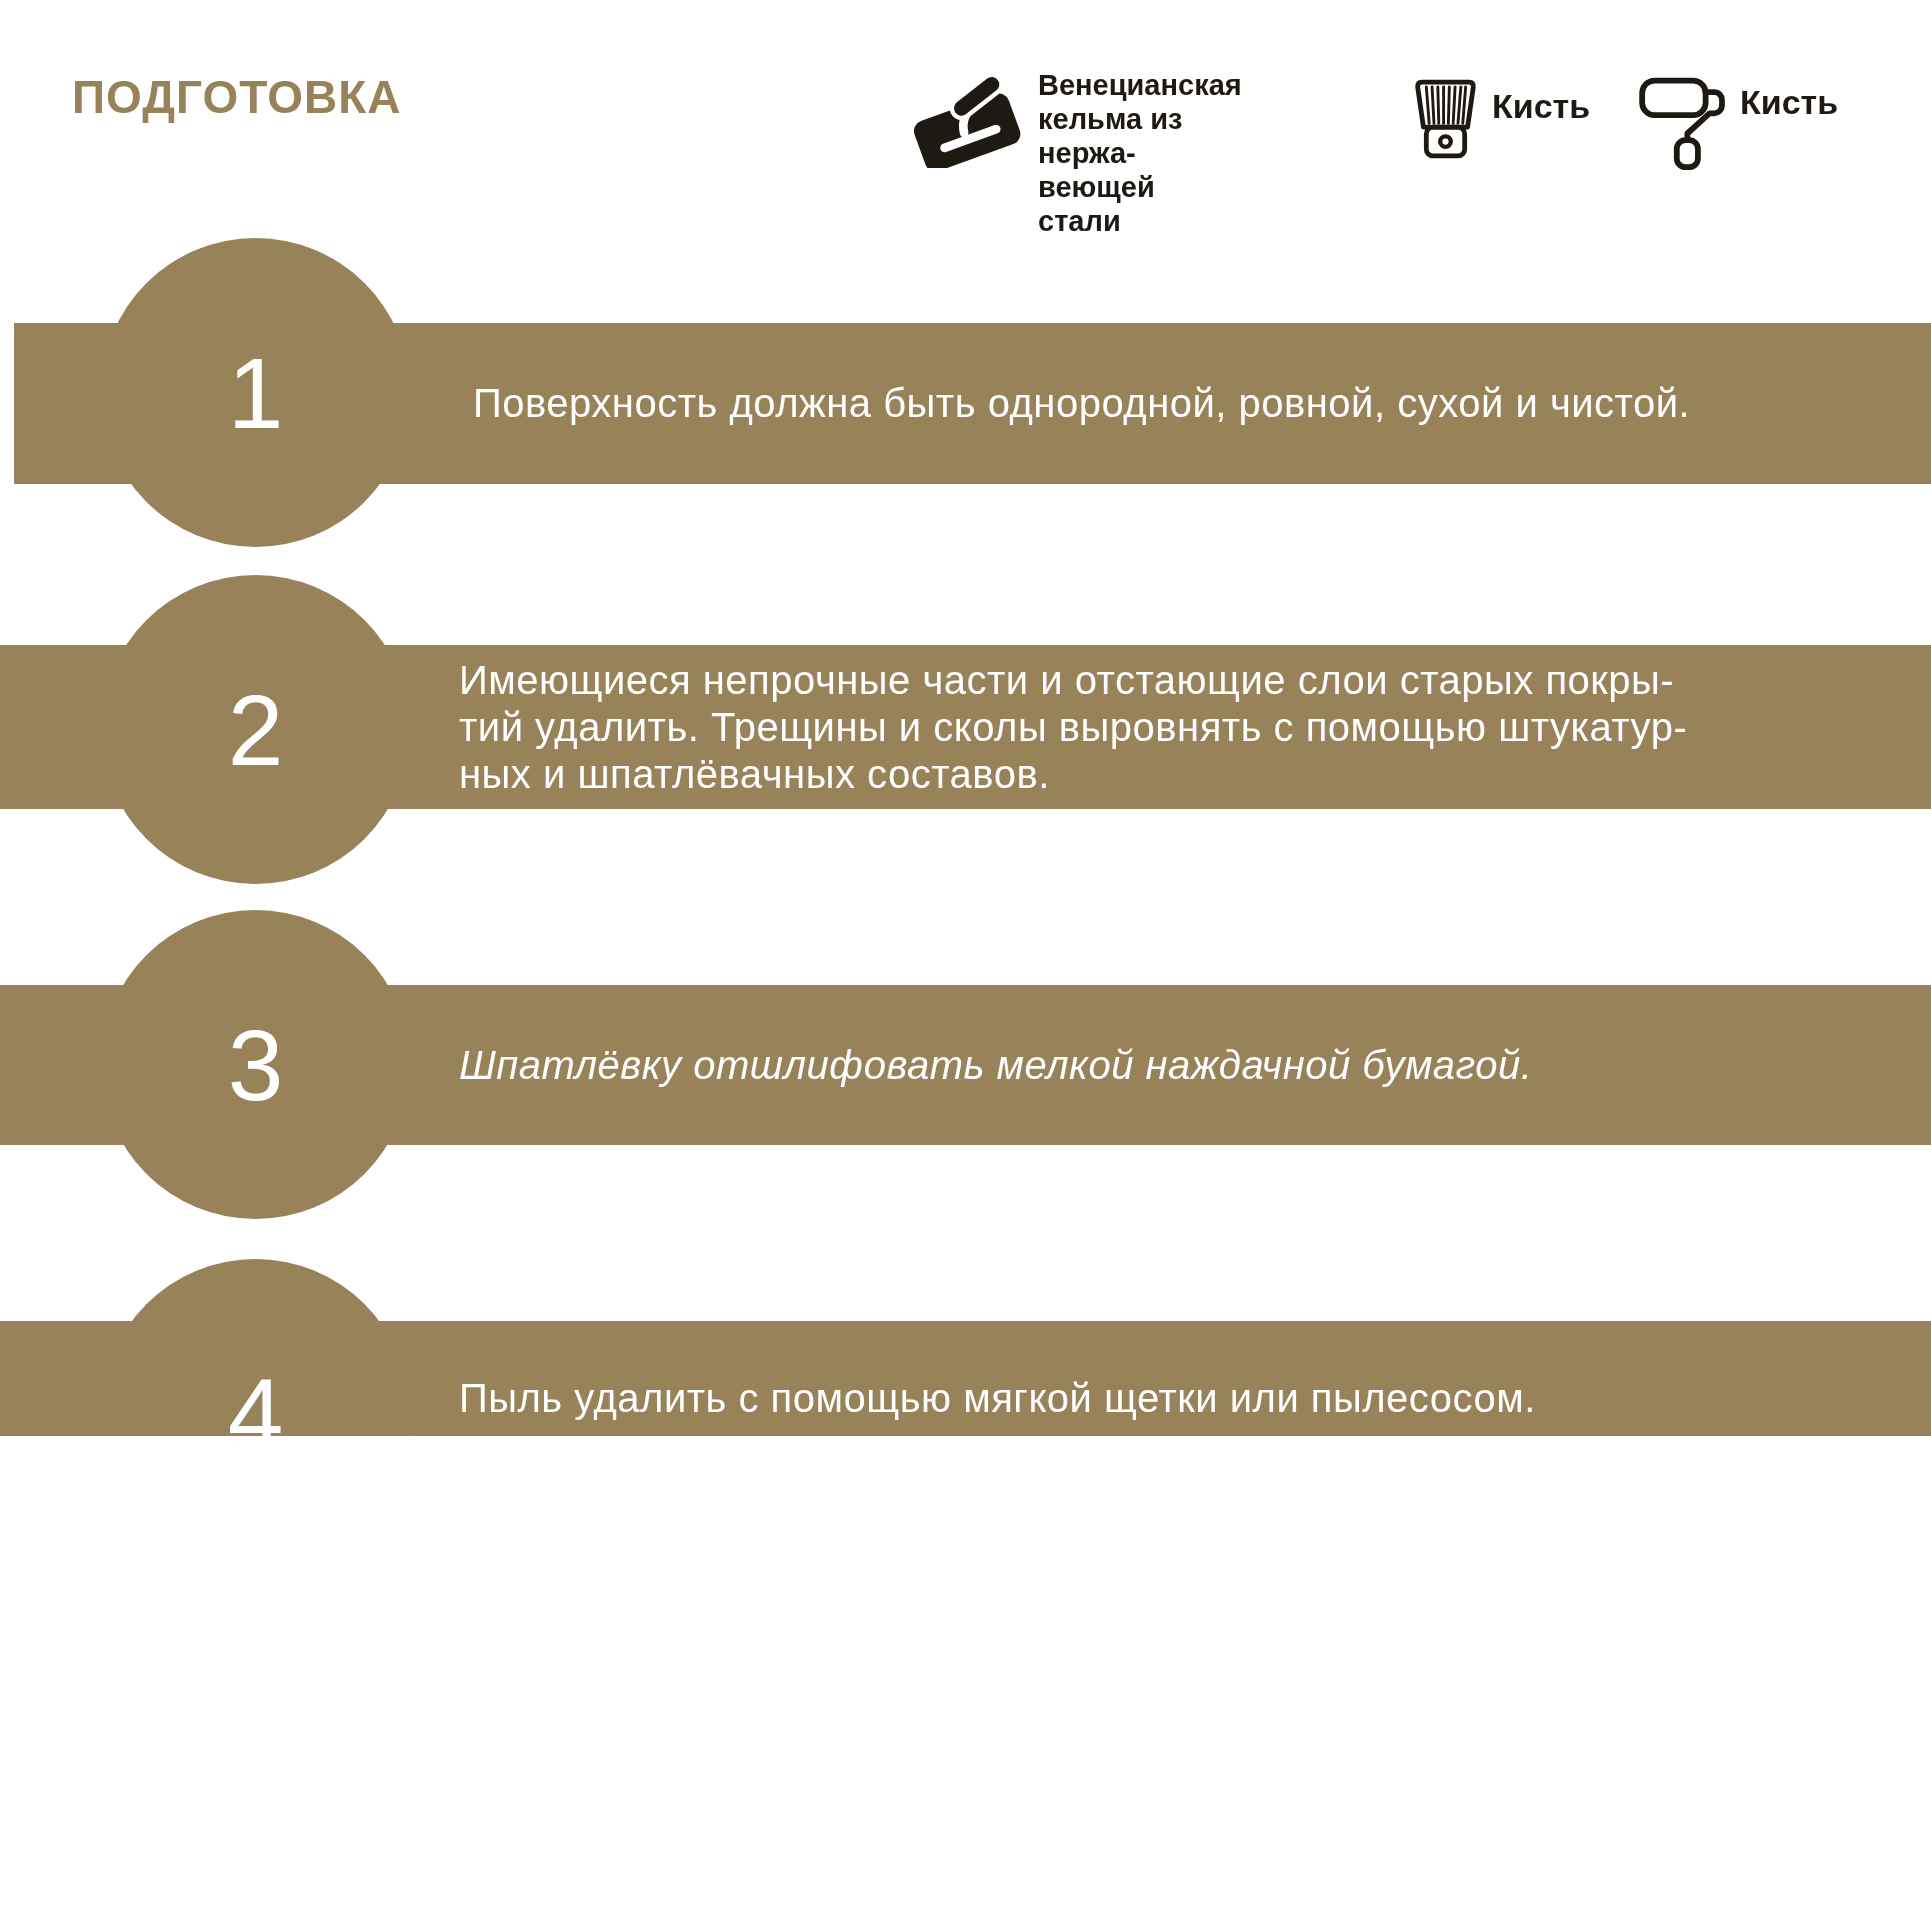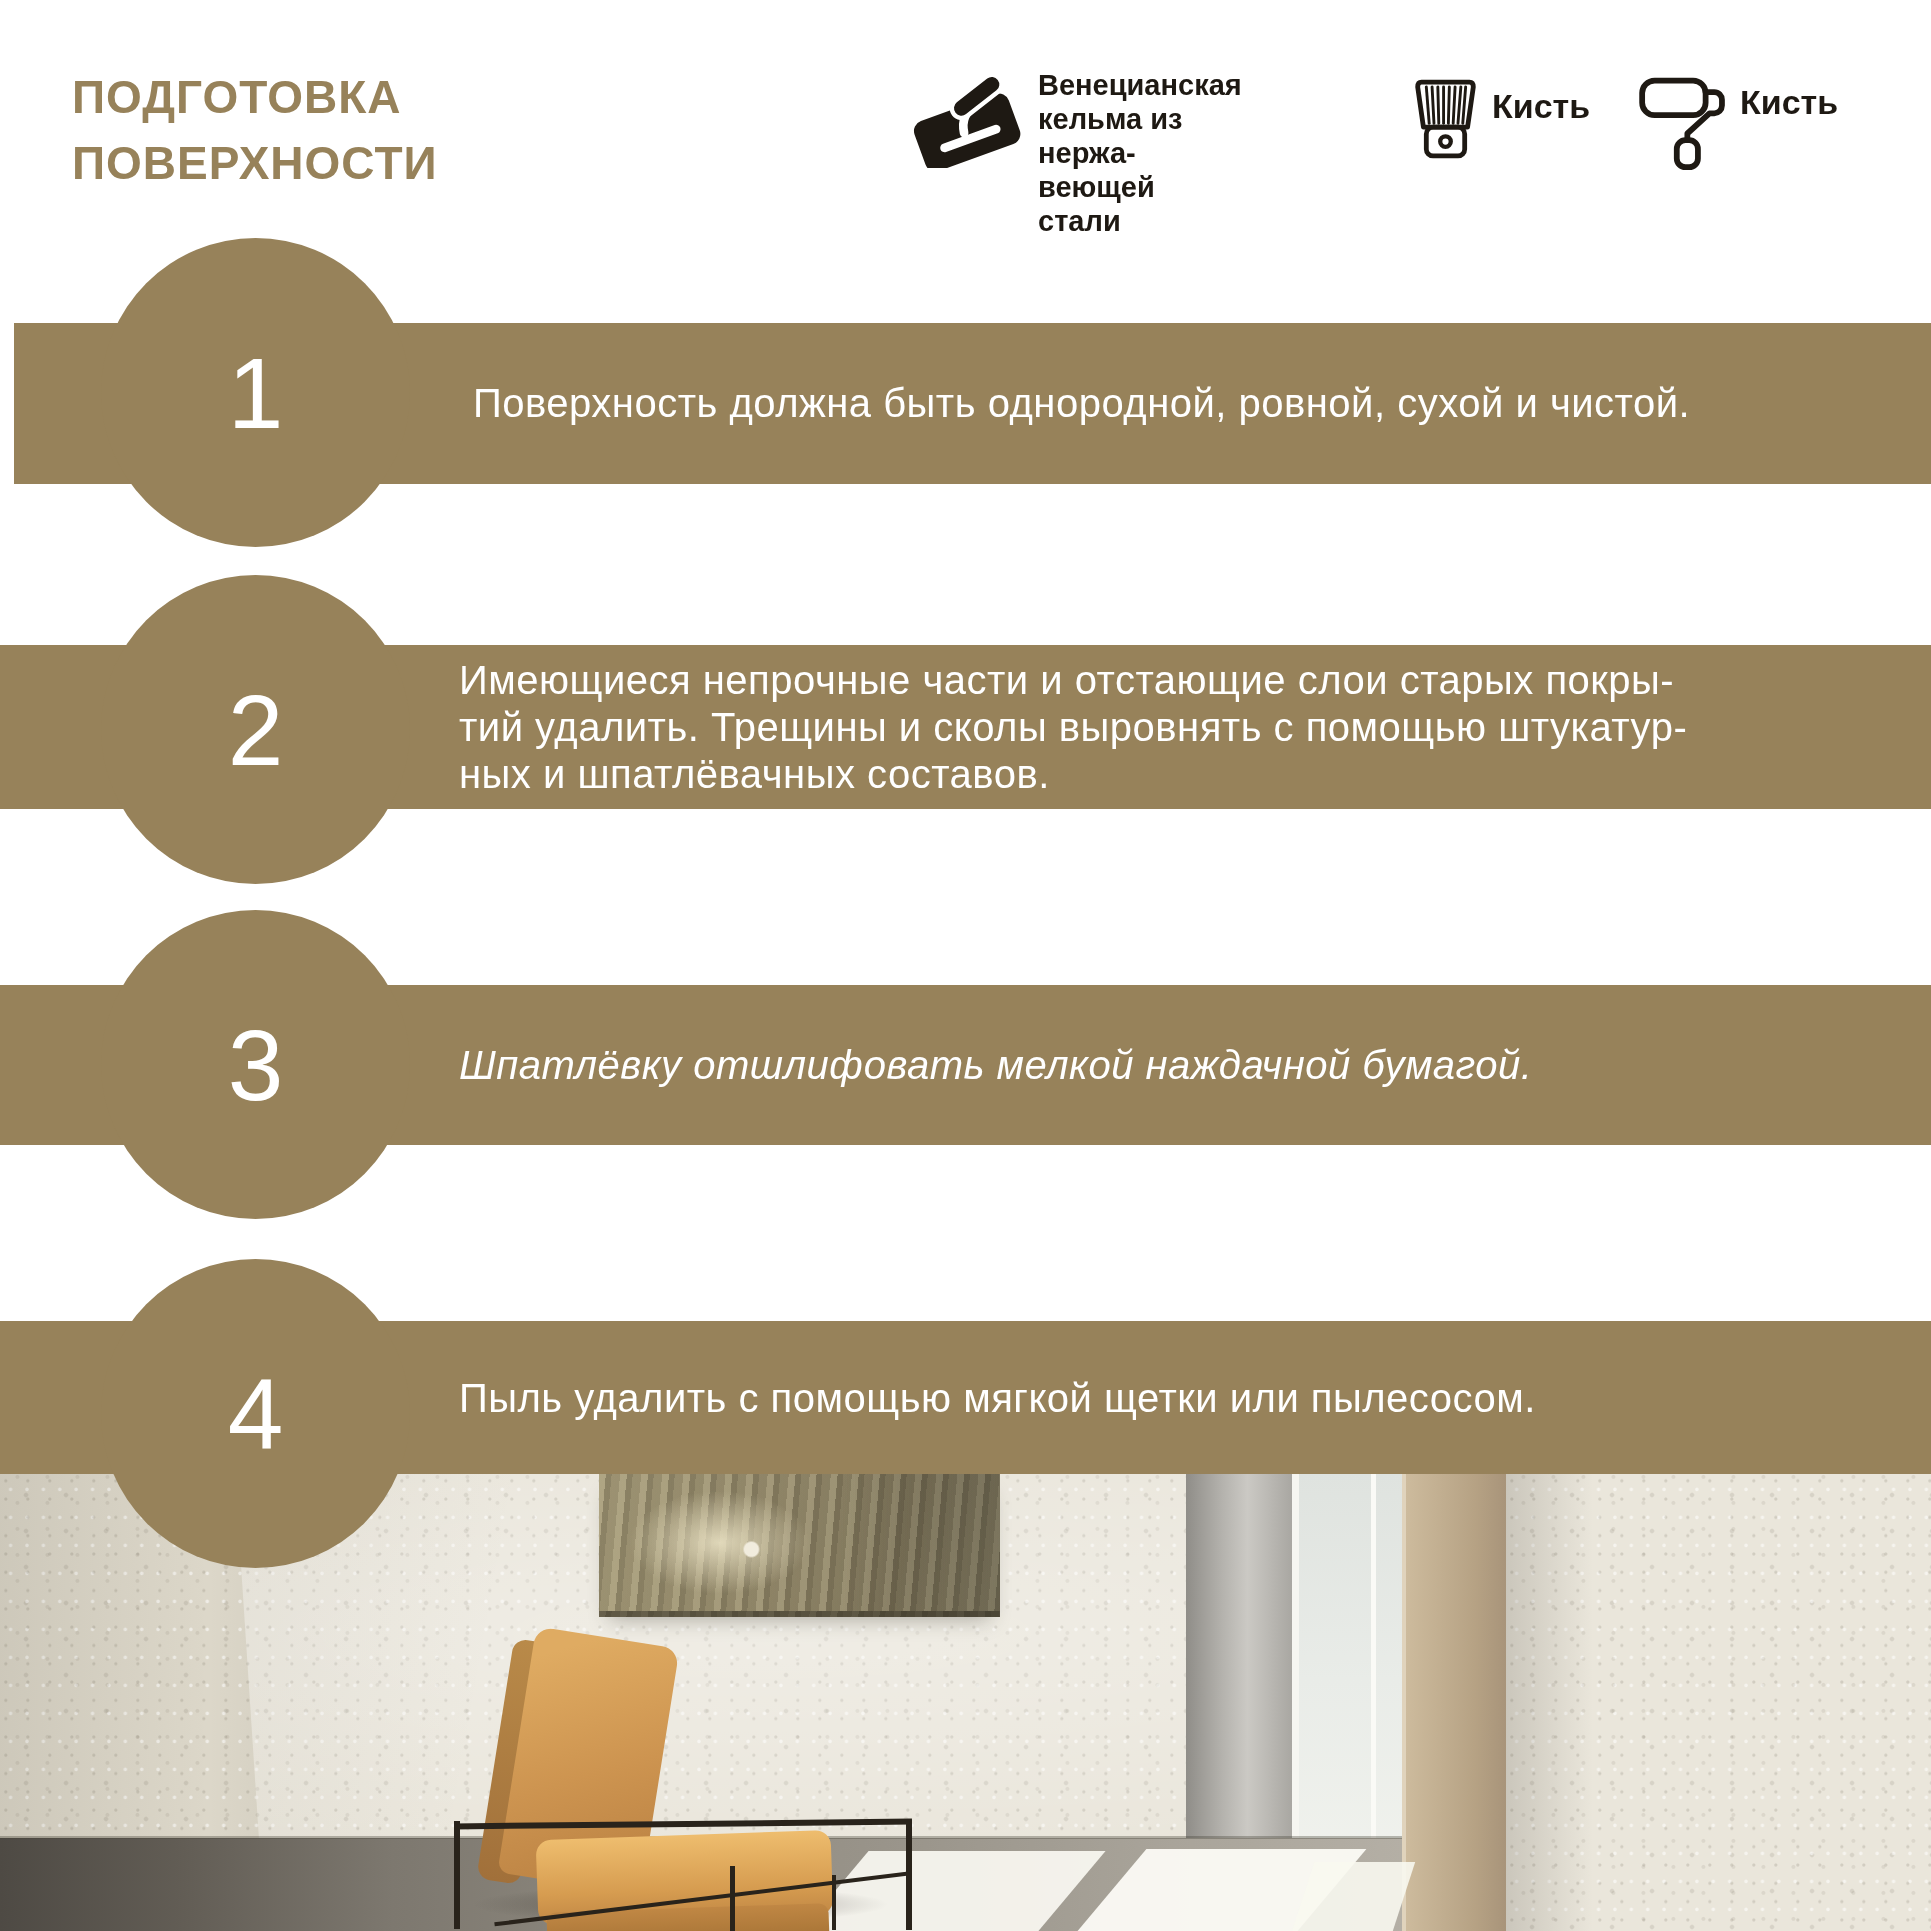--- a/index.html
+++ b/index.html
@@ -3,21 +3,21 @@
 <meta charset="utf-8">
 <style>
   :root{
     --accent:#97825A;
     --ink:#1E1913;
     --white:#ffffff;
   }
   html,body{margin:0;padding:0;background:#fff;}
   .canvas{
     position:relative;
-    width:1931px;height:1931px;
+    width:1931px;height:1436px;
     background:#ffffff;
     overflow:hidden;
     font-family:"Liberation Sans", sans-serif;
   }
   
   .page-title{
     position:absolute;left:72px;top:64px;
     color:var(--accent);
     font-size:46px;font-weight:bold;line-height:66px;letter-spacing:1px;
   }
@@ -146,21 +146,20 @@
   .ch-f-diag{left:39px;top:261px;width:415px;height:3.9px;transform:rotate(-7deg);}
   .ch-f-leg2{left:378px;top:239px;width:3.9px;height:55px;}
 </style>
 </head>
 <body>
 
 <div class="canvas">
 
   <div class="page-title">
     <span>ПОДГОТОВКА</span>
-    <span>ПОВЕРХНОСТИ</span>
   </div>
 
   <div class="tool">
     <div class="icon-box trowel-box">
       <svg width="108" height="97" viewBox="0 0 112 100">
         <g transform="rotate(-20 56 63)">
           <rect x="4" y="36" width="104" height="55" rx="11" fill="#1E1913"></rect>
           <rect x="24" y="66" width="66" height="9" rx="4.5" fill="#ffffff"></rect>
         </g>
         <path d="M53 64 C 50 50, 55 43, 64 34" stroke="#ffffff" stroke-width="9" fill="none" stroke-linecap="round"></path>

